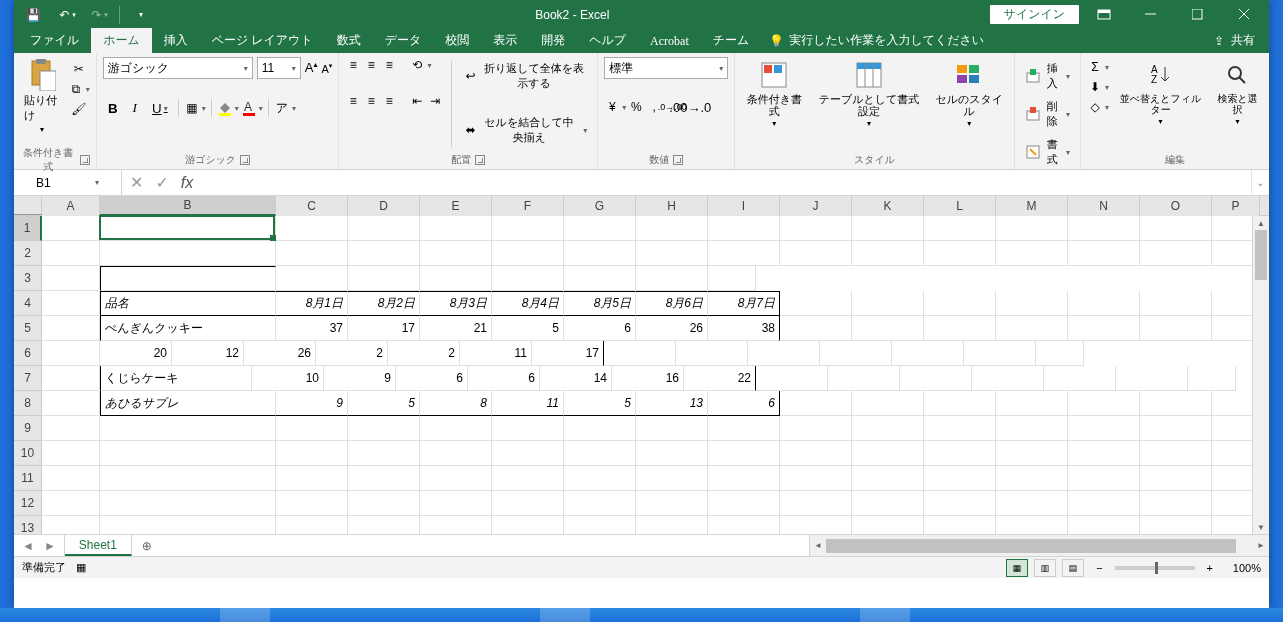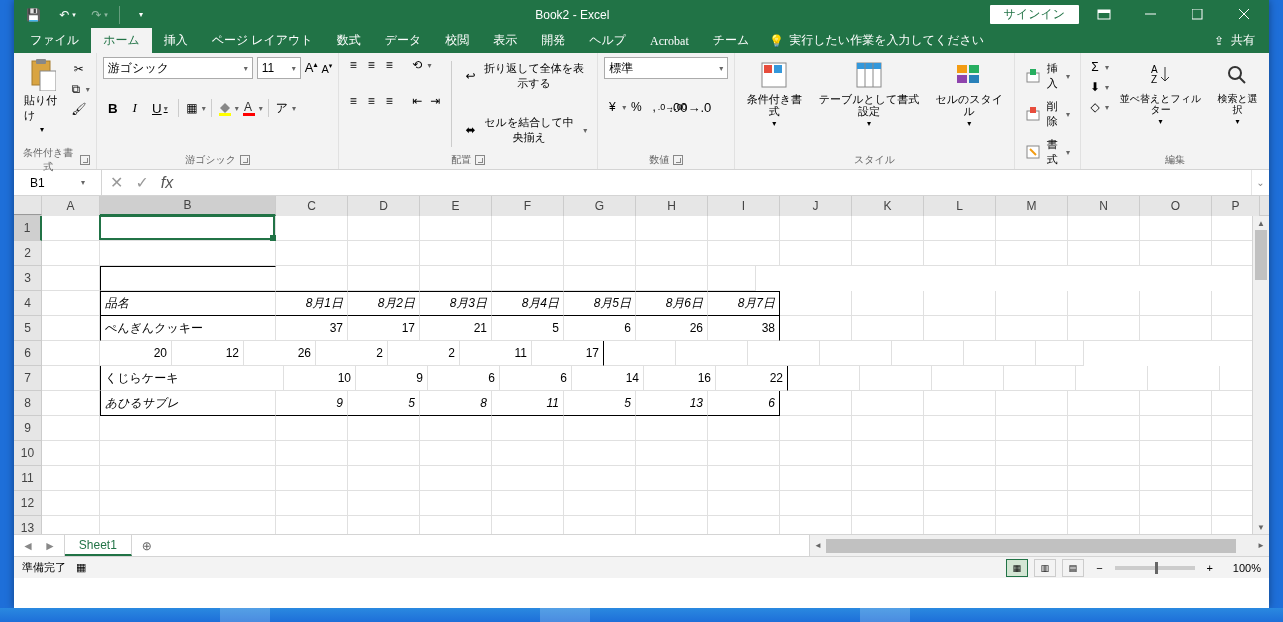--- a/index.html
+++ b/index.html
@@ -35,21 +35,21 @@
 .combo { background: #fff; border: 1px solid #ababab; height: 22px; display: flex; align-items: center; padding: 0 4px; font-size: 12px; }
 .combo .arrow { margin-left: auto; font-size: 8px; color: #666; }
 .vstack { display: flex; flex-direction: column; }
 .hstack { display: flex; }
 .ic { width: 16px; height: 16px; display: inline-flex; align-items: center; justify-content: center; font-size: 12px; }
 .bigbtn { display: flex; flex-direction: column; align-items: center; padding: 2px 4px; font-size: 11px; cursor: pointer; gap: 2px; }
 .bigic { width: 32px; height: 32px; display: flex; align-items: center; justify-content: center; }
 
 
 .formula-bar { height: 26px; border-bottom: 1px solid #d4d4d4; display: flex; align-items: stretch; background: #fff; }
-.namebox { width: 88px; border-right: 1px solid #d4d4d4; display: flex; align-items: center; padding: 0 16px; font-size: 12px; }
+.namebox { width: 108px; border-right: 1px solid #d4d4d4; display: flex; align-items: center; padding: 0 22px; font-size: 12px; }
 .namebox .arrow { margin-left: auto; font-size: 8px; color: #666; }
 .fx-btns { display: flex; align-items: center; padding: 0 8px; gap: 12px; color: #999; }
 .fx-input { flex: 1; border: none; padding: 0 6px; font-size: 12px; }
 .fx-expand { width: 18px; display: flex; align-items: center; justify-content: center; color: #888; font-size: 10px; border-left: 1px solid #e5e5e5; cursor: pointer; }
 
 
 .grid-area { position: relative; height: 338px; background: #fff; overflow: hidden; }
 .col-headers { display: flex; height: 20px; background: #e6e6e6; border-bottom: 1px solid #ccc; font-size: 12px; }
 .ch, .rh, .corner { border-right: 1px solid #ccc; display: flex; align-items: center; justify-content: center; color: #444; background: #e6e6e6; }
 .corner { width: 28px; border-bottom: 1px solid #999; }
@@ -603,21 +603,21 @@
           <div class="cell" style="width: 72px;"></div>
           <div class="cell" style="width: 72px;"></div>
           <div class="cell" style="width: 72px;"></div>
           <div class="cell" style="width: 72px;"></div>
           <div class="cell" style="width: 72px;"></div>
           <div class="cell" style="width: 48px;"></div>
         </div>
         <div class="row">
           <div class="rh">7</div>
           <div class="cell" style="width: 58px;"></div>
-          <div class="cell bl" style="width: 184px;">くじらケーキ</div>
+          <div class="cell bl" style="width: 152px;">くじらケーキ</div>
           <div class="cell r" style="width: 72px;">10</div>
           <div class="cell r" style="width: 72px;">9</div>
           <div class="cell r" style="width: 72px;">6</div>
           <div class="cell r" style="width: 72px;">6</div>
           <div class="cell r" style="width: 72px;">14</div>
           <div class="cell r" style="width: 72px;">16</div>
           <div class="cell r br" style="width: 72px;">22</div>
           <div class="cell" style="width: 72px;"></div>
           <div class="cell" style="width: 72px;"></div>
           <div class="cell" style="width: 72px;"></div>

